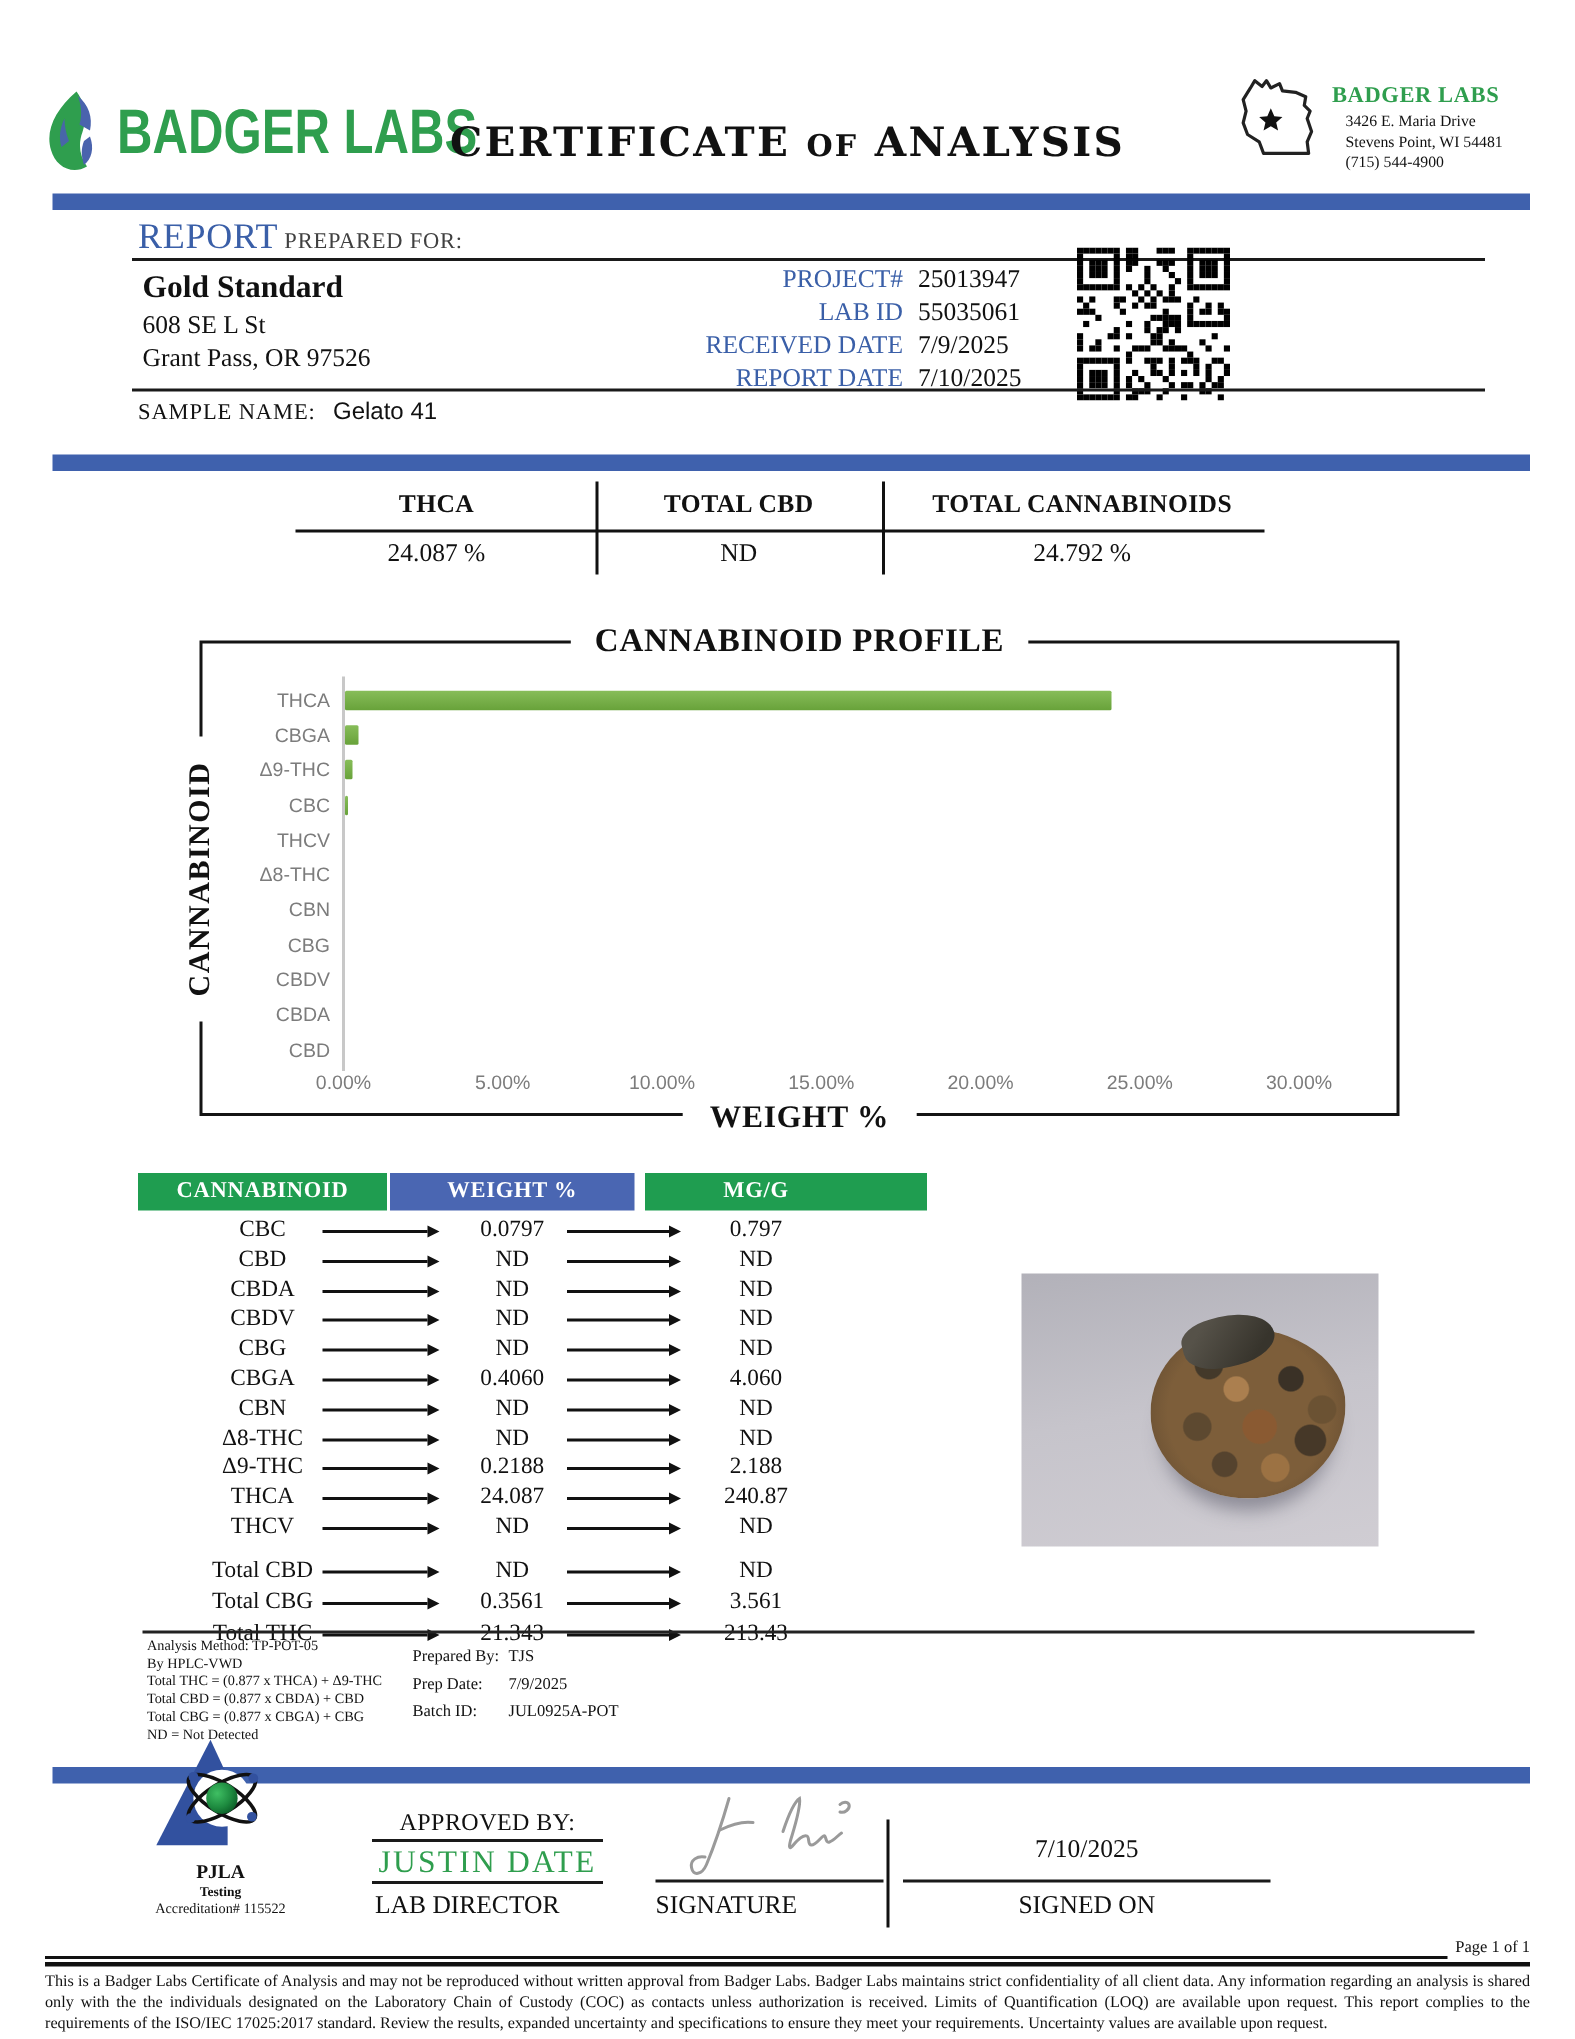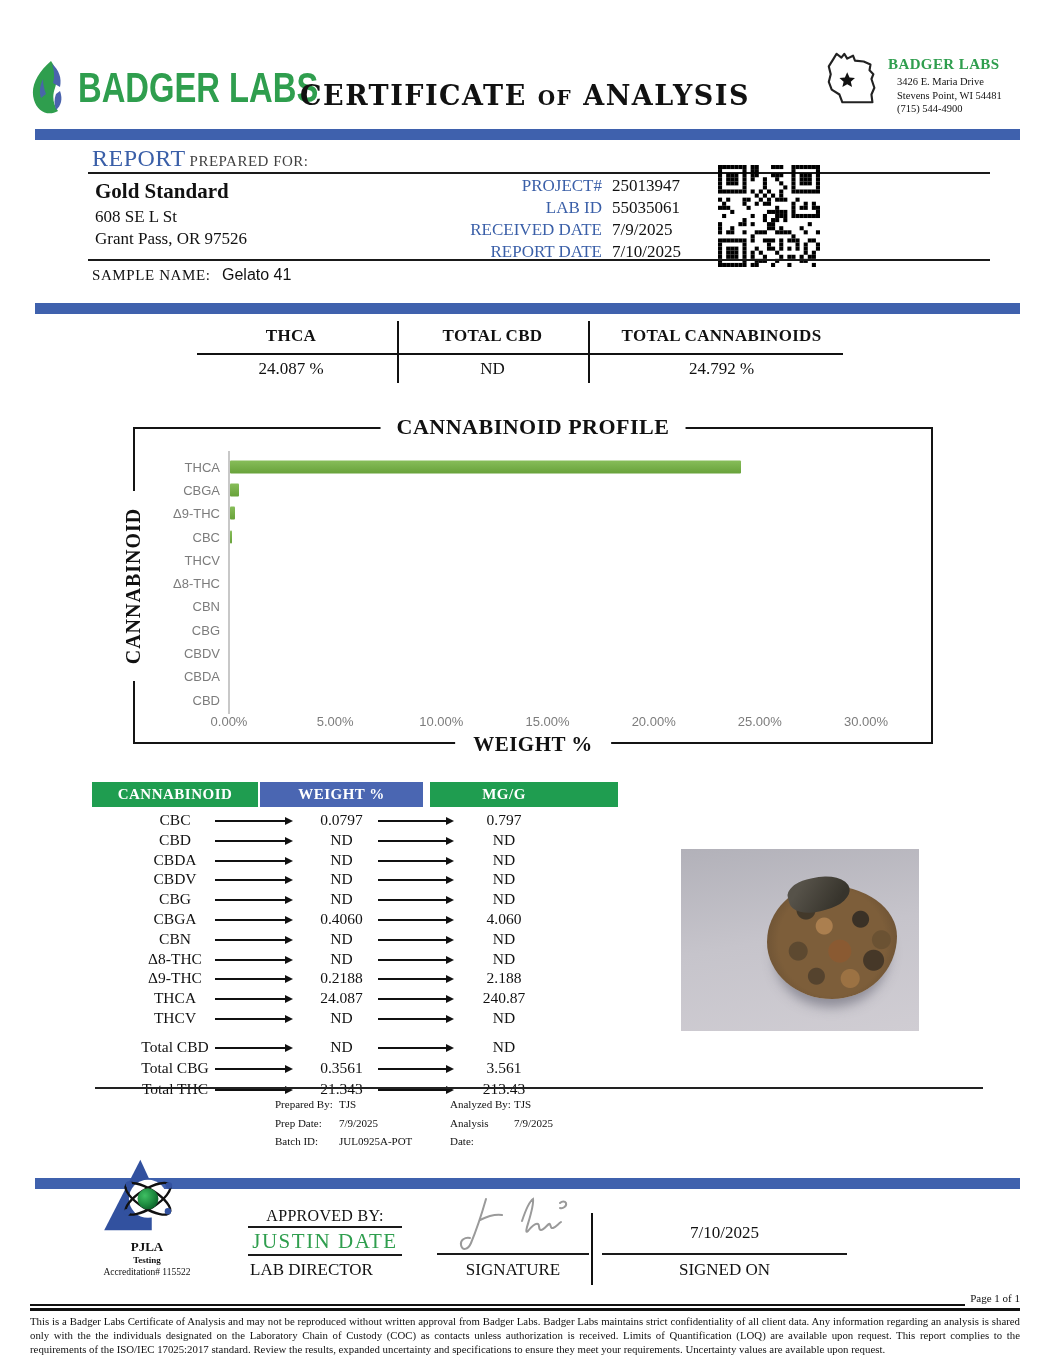--- a/index.html
+++ b/index.html
@@ -652,28 +652,32 @@
           <span class="t-name">Total THC</span>
           <span class="t-arrow a1"></span>
           <span class="t-val t-w">21.343</span>
           <span class="t-arrow a2"></span>
           <span class="t-val t-m">213.43</span>
         </div>
       </div>
   </div>
   <div class="abs table-endline"></div>
 
+  <div class="abs" id="notes-method">
+      <div>Analysis Method: TP-POT-05</div>
+      <div>By HPLC-VWD</div>
+      <div>Total THC = (0.877 x  THCA) + Δ9-THC</div>
+      <div>Total CBD = (0.877 x  CBDA) + CBD</div>
+      <div>Total CBG = (0.877 x  CBGA) + CBG</div>
+      <div>ND = Not Detected</div>
+    </div>
   <div class="n-col" id="notes-prep">
       <div><span class="n-lab">Prepared By:</span><span class="n-val">TJS</span></div>
       <div><span class="n-lab">Prep Date:</span><span class="n-val">7/9/2025</span></div>
       <div><span class="n-lab">Batch ID:</span><span class="n-val">JUL0925A-POT</span></div>
-    </div>
-  <div class="n-col" id="notes-analysis">
-      <div><span class="n-lab">Analyzed By:</span><span class="n-val">TJS</span></div>
-      <div><span class="n-lab">Analysis Date:</span><span class="n-val">7/9/2025</span></div>
     </div>
 
   <div class="abs" id="photo">
     <div id="nugget"></div>
   </div>
 
   <div class="abs bluebar bar3"></div>
 
   <div class="abs pjla-wrap">
     <svg width="106" height="78" viewBox="0 0 110 82">
@@ -709,21 +713,21 @@
     <svg width="135" height="60" viewBox="0 0 135 60">
       <g fill="none" stroke="#9a9a9a" stroke-width="2" stroke-linecap="round">
         <path d="M34,6 C30,20 24,38 19,50 C16,57 10,58 9,52 C8,47 13,44 18,45"></path>
         <path d="M28,27 C36,23 43,21 50,22"></path>
         <path d="M70,28 C74,16 78,8 81,6 C82,12 78,24 75,34 C74,38 74,40 76,38 C80,33 84,30 86,31 C88,32 86,37 89,37 C92,37 95,32 97,31 C99,30 98,36 101,35 C104,34 106,31 109,29"></path>
         <path d="M108,10 C110,8 113,8 114,10 C115,13 111,16 108,15"></path>
       </g>
     </svg>
   </div>
   <div class="abs hline sig-line"></div>
-  <div class="abs" style="left:437px;top:1244px;width:152px;text-align:center;font-size:17px">SIGNATURE</div>
+  <div class="abs" style="left:437px;top:1244px;width:152px;font-size:17px">SIGNATURE</div>
 
   <div class="abs app-divider"></div>
   <div class="abs signed-date">7/10/2025</div>
   <div class="abs hline date-line"></div>
   <div class="abs signed-on">SIGNED ON</div>
 
   <div class="abs page-num">Page 1 of 1</div>
   <div class="abs foot-thin"></div>
   <div class="abs foot-thick"></div>
   <div class="abs disclaimer">This is a Badger Labs Certificate of Analysis and may not be reproduced without written approval from Badger Labs. Badger Labs maintains strict confidentiality of all client data. Any information regarding an analysis is shared only with the the individuals designated on the Laboratory Chain of Custody (COC) as contacts unless authorization is received. Limits of Quantification (LOQ) are available upon request. This report complies to the requirements of the ISO/IEC 17025:2017 standard. Review the results, expanded uncertainty and specifications to ensure they meet your requirements. Uncertainty values are available upon request.</div>

